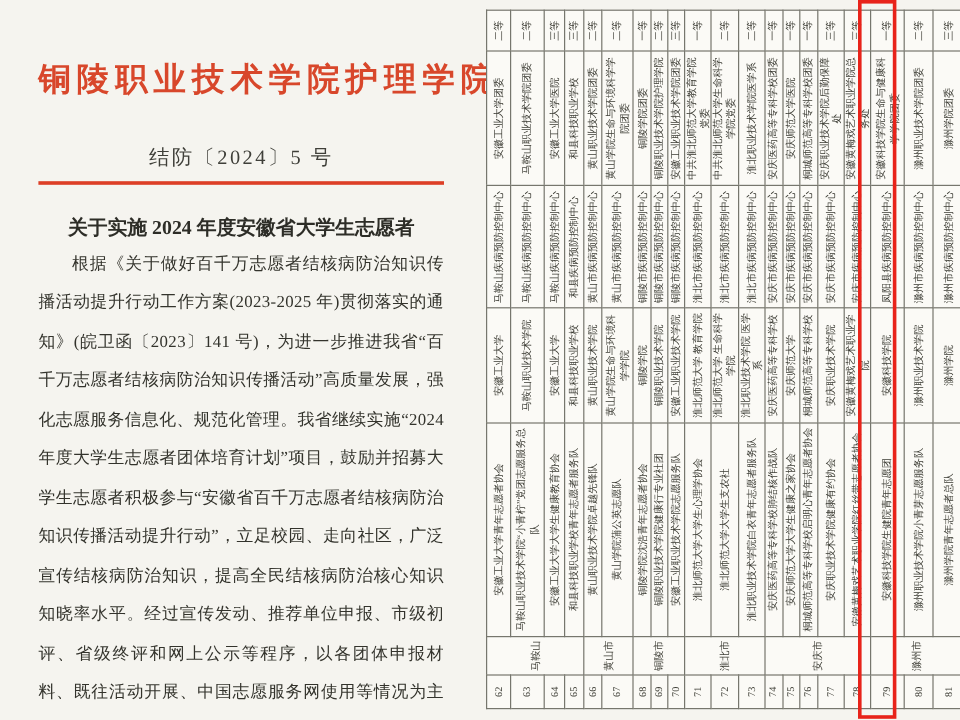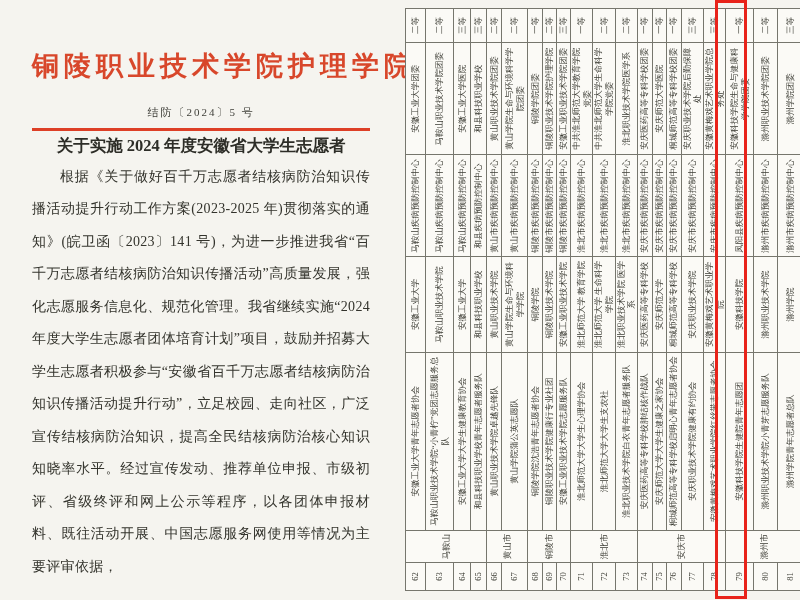--- a/index.html
+++ b/index.html
@@ -7,24 +7,24 @@
        font-family:"Liberation Serif","DejaVu Serif",serif;}
   #canvas{position:relative;width:800px;height:600px;background:#f5f4ef;}
 
   
   .doc{position:absolute;left:0;top:0;width:400px;height:600px;
        padding:46px 30px 0 32px;box-sizing:border-box;color:#33332c;}
   .org{ text-align:center;font-weight:bold;color:#d8472b;
         font-size:27px;line-height:40px;white-space:nowrap;}
   .org-l1{letter-spacing:5px;}
   .org-l2{letter-spacing:23px;text-indent:23px;}
-  .docnum{margin-top:19px;text-align:center;font-size:11px;
+  .docnum{margin-top:34px;text-align:center;font-size:17px;
           letter-spacing:2px;color:#3f3f39;}
   .rule{margin-top:8px;height:2.5px;background:#dd3f26;}
-  .doctitle{text-align:center;font-weight:bold;
+  .doctitle{margin-top:21px;text-align:center;font-weight:bold;
             font-size:16.5px;line-height:1.85;color:#2d2d27;}
   .saluta{margin-top:25px;font-size:14px;letter-spacing:0.3px;line-height:2.3;}
   .bodytext{font-size:14px;letter-spacing:0.3px;line-height:2.32;
             text-align:justify;text-indent:2em;margin-top:0;}
 
   
   .table-wrap{position:absolute;left:405px;top:8px;width:583px;height:390px;
               transform-origin:0 0;transform:rotate(-90deg) translateX(-583px);}
   table.award{border-collapse:collapse;table-layout:fixed;width:583px;height:390px;
               background:#fbfaf6;}

